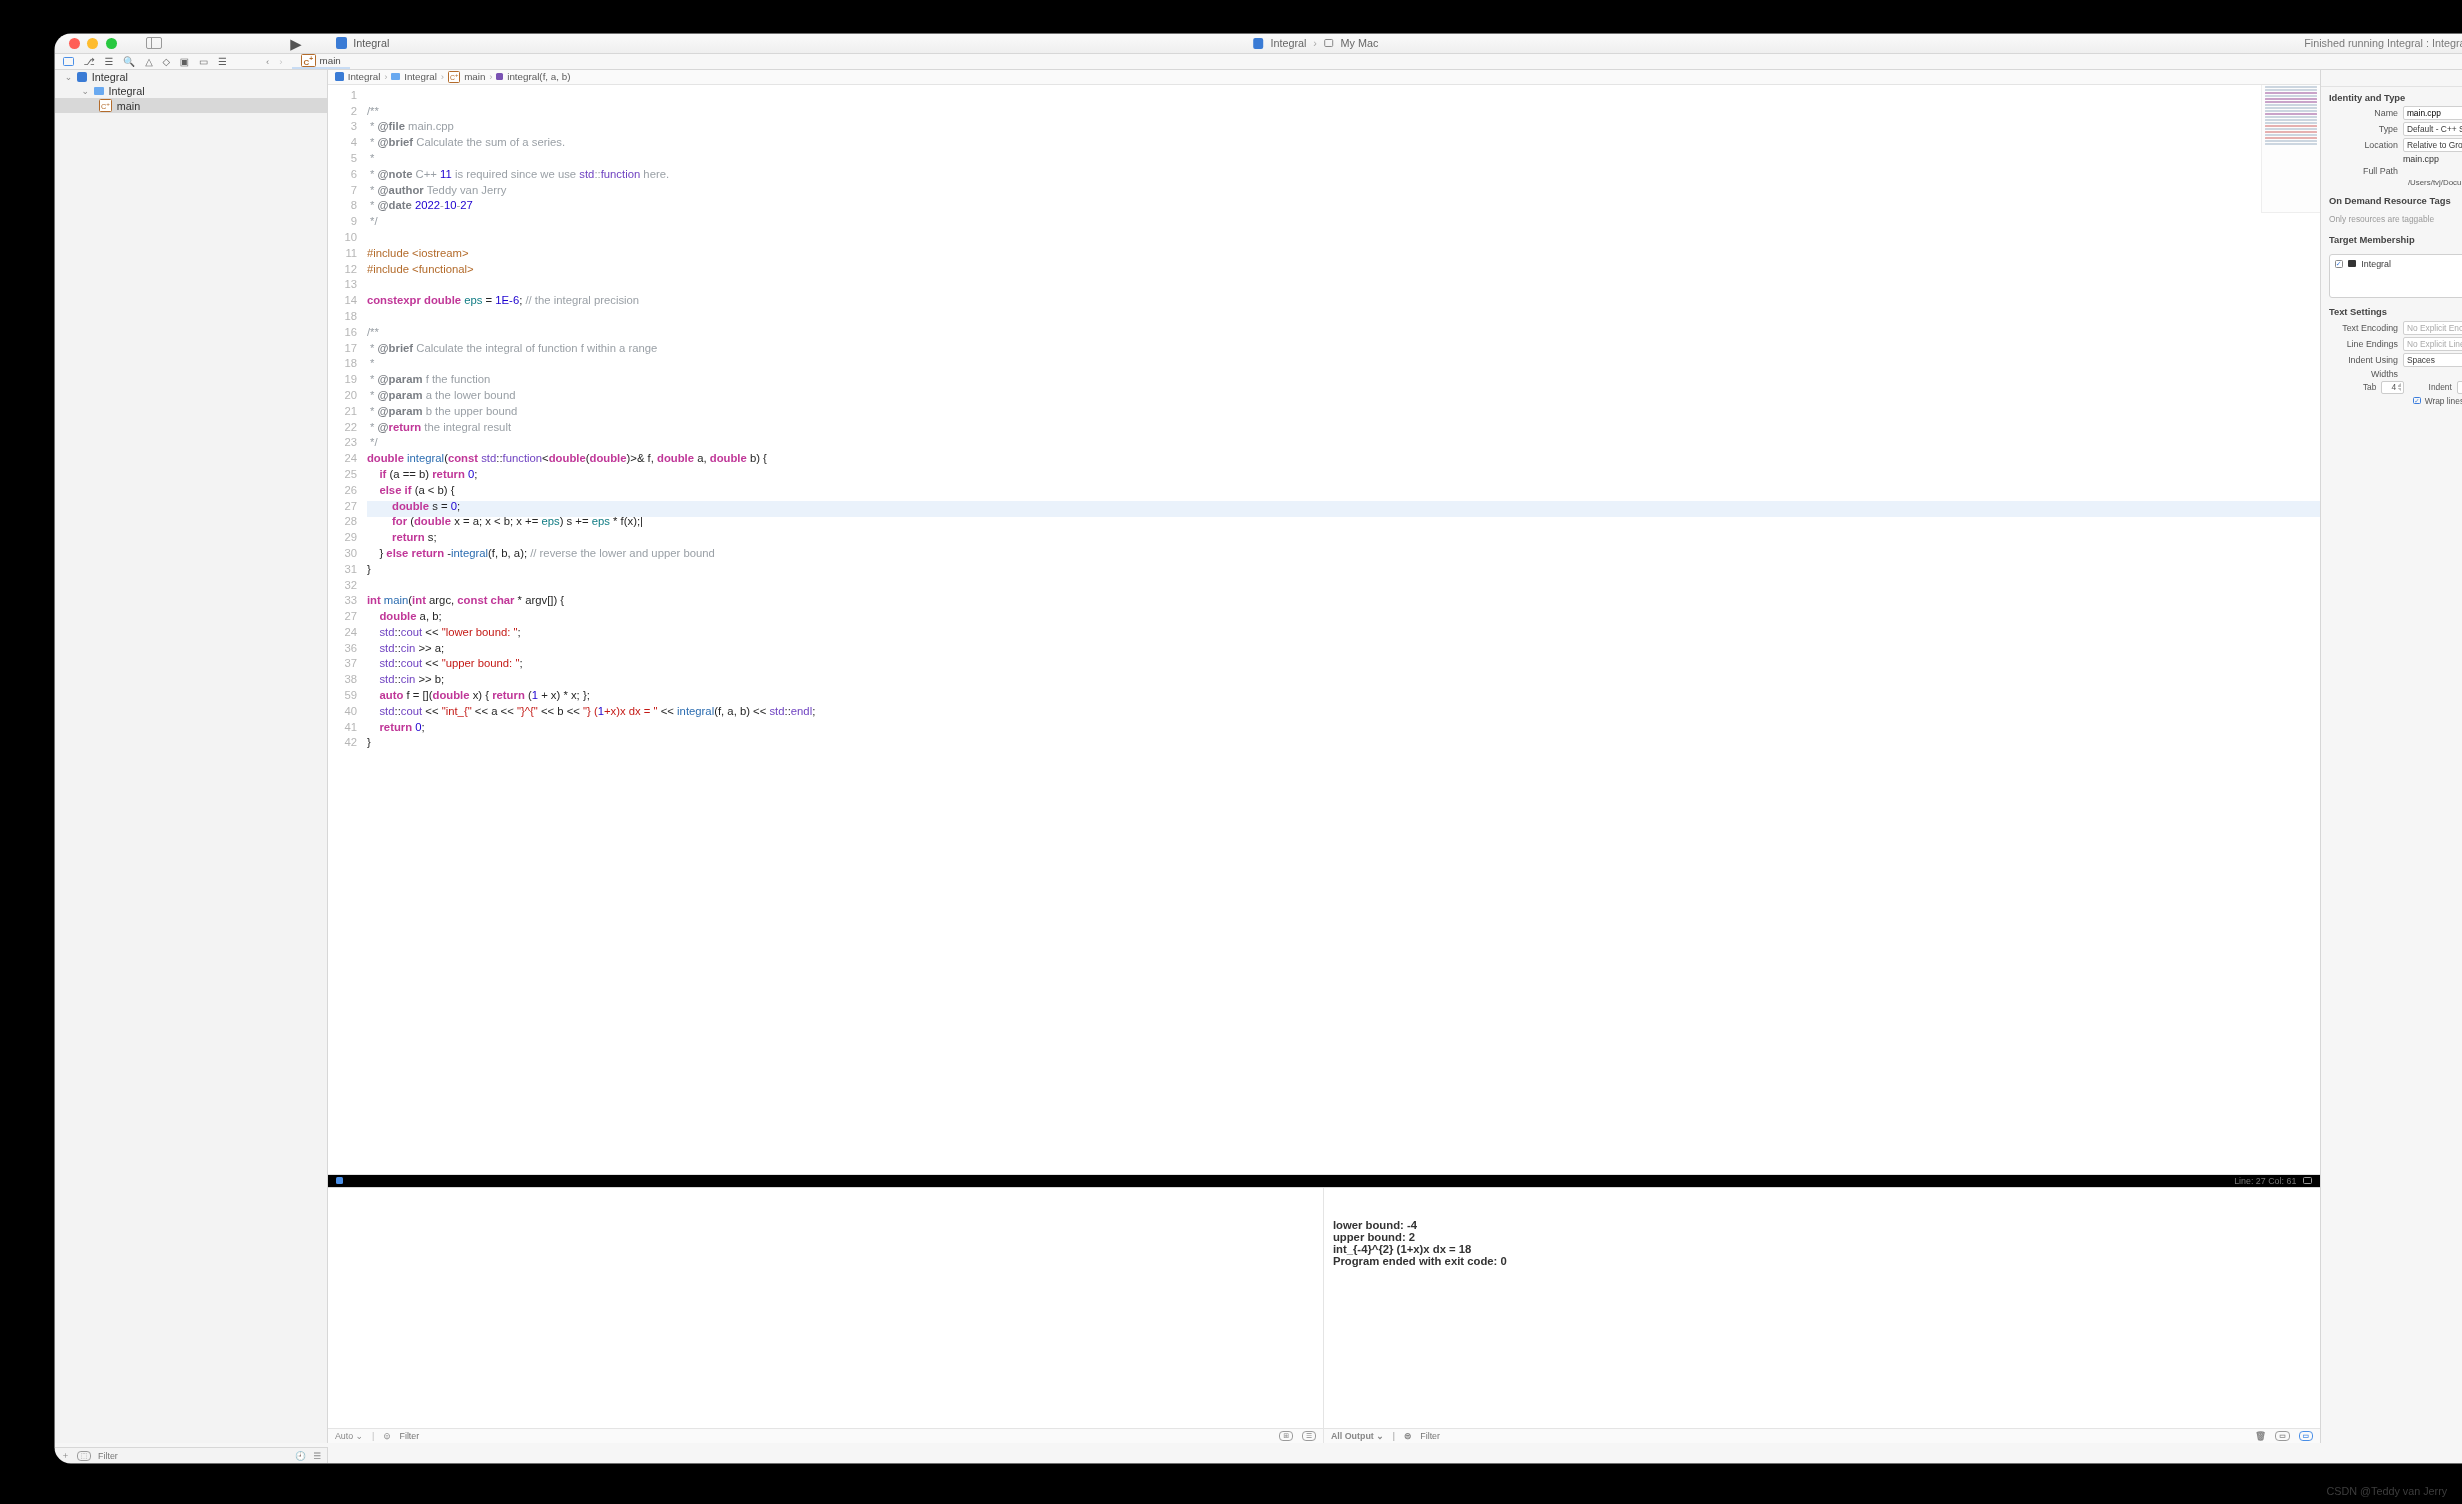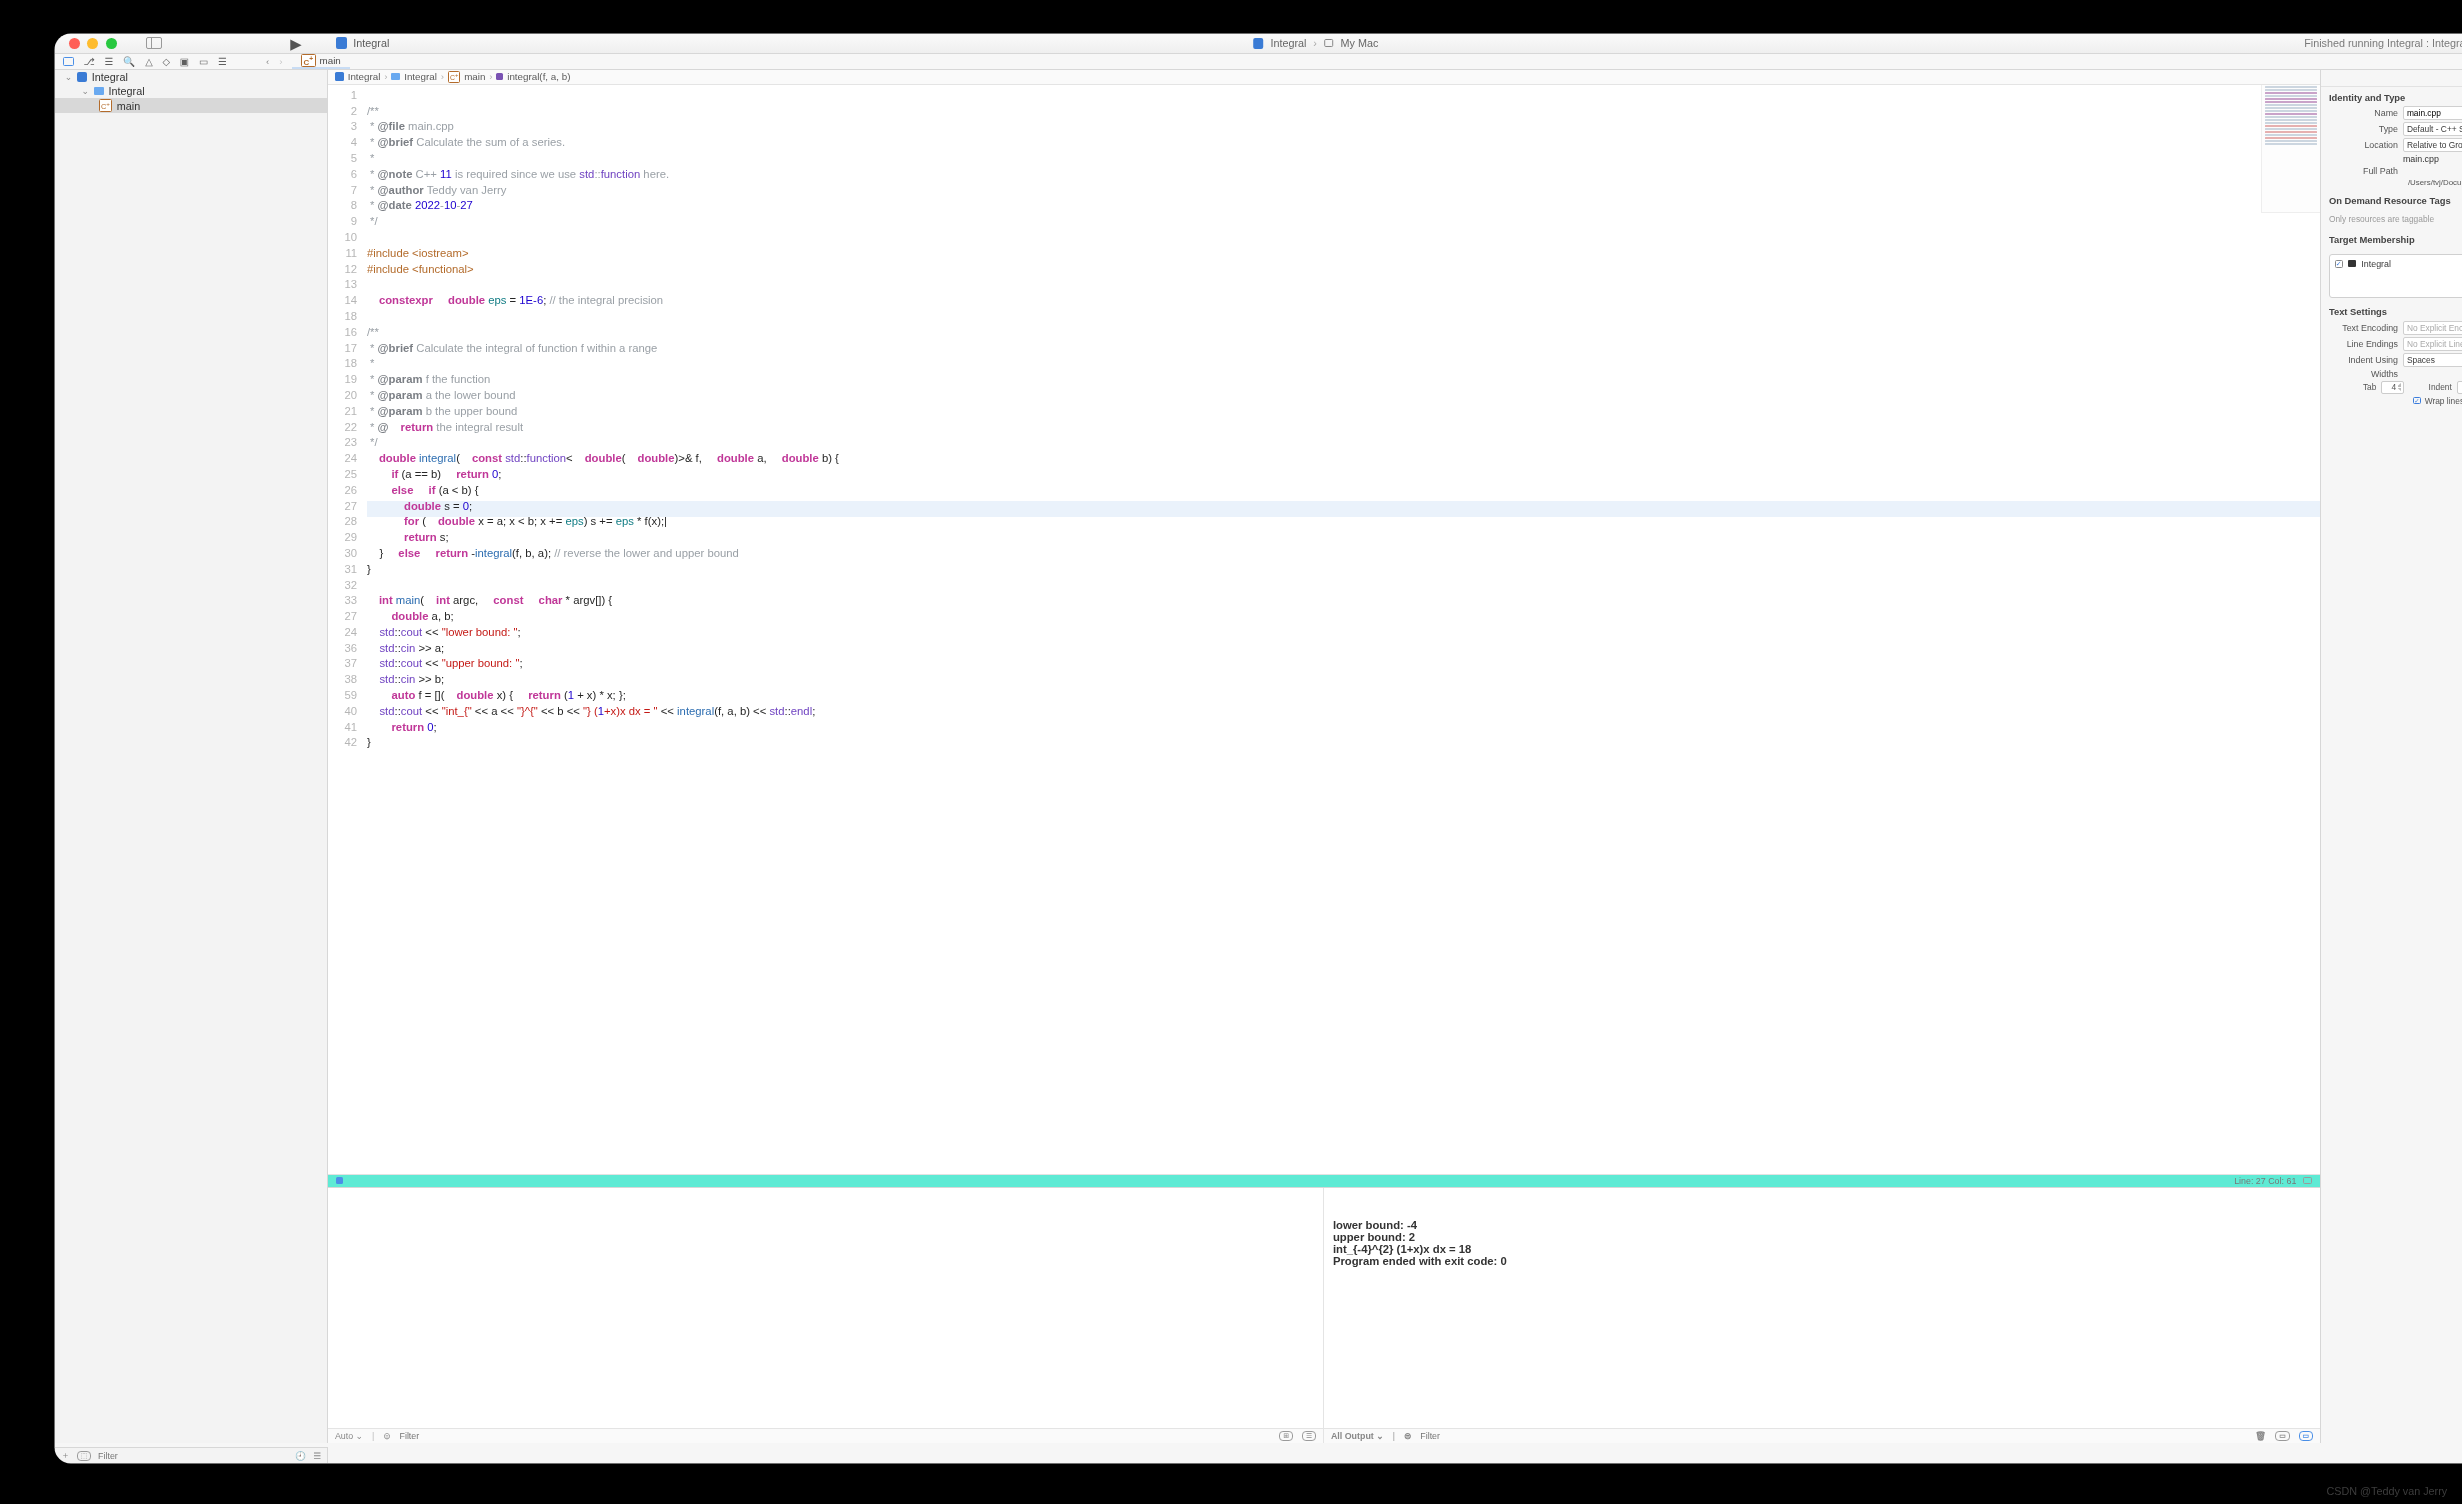--- a/index.html
+++ b/index.html
@@ -51,34 +51,34 @@
   .jumpbar .ficn{width:8.9px;height:6.9px;background:#69a9f0;border-radius:1px;}
   .jumpbar .cicn2{font-size:6.9px;color:#b36b2b;border:0.5px solid #b36b2b;padding:0 1px;border-radius:1.5px;background:#fff;}
   .jumpbar .micn{width:6.9px;height:6.9px;background:#7a52b3;border-radius:1.5px;}
   .editor { flex:1; display:flex; background:#fff; position:relative; font-family: Menlo, Monaco, "Courier New", monospace; font-size:11.3px; overflow:hidden; }
   .gutter { width:34px; text-align:right; color:#b6b6b6; padding:3px 4.9px 3px 0; user-select:none; line-height:15.8px; background:#fff; }
   .code { flex:1; padding:3px 0 3px 4.9px; line-height:15.8px; white-space:pre; color:#262626; position:relative; }
   .hl { position:absolute; left:0; right:0; background:#eaf2fb; height:15.8px; z-index:0; }
   .code > div { position:relative; z-index:1; }
   .c-doc { color:#9aa0a6; }
   .c-dockey { color:#7b7f85; font-weight:600; }
-  .c-key { color:#c03798; font-weight:600;margin-left:12px; }
+  .c-key { color:#c03798; font-weight:600; }
   .c-pre { color:#b36b2b; }
   .c-ns { color:#6f42c1; }
   .c-fn { color:#2b6cb0; }
   .c-num { color:#1c00cf; }
   .c-str { color:#c41a16; }
   .c-cmt { color:#9aa0a6; }
   .c-var { color:#0f7b83; }
   .minimap { position:absolute; top:0; right:0; width:59px; height:128px; background:#fdfdfd; border-left:0.5px solid #eee; border-bottom:0.5px solid #eee; }
   .minimap .mrow{height:2px;margin:1px 3px;background:#ccd6e0;border-radius:0.5px;}
   .minimap .mrow.b{background:#c9a3c9;}
   .minimap .mrow.r{background:#e6b0b0;}
 
-  .statusline { height:13.8px; border-top:0.5px solid #e2e2e2; background:#5eead4; display:flex; align-items:center; padding:0 7.9px; font-size:8.9px; color:#777; }
+  .statusline { height:13.8px; border-top:0.5px solid #e2e2e2; background:#000000; display:flex; align-items:center; padding:0 7.9px; font-size:8.9px; color:#777; }
   .statusline .dot{width:6.9px;height:6.9px;background:#4a8fe7;border-radius:1.5px;margin-right:auto;}
   .statusline .sq2{width:8.9px;height:6.9px;border:1px solid #9a9a9a;border-radius:1.5px;margin-left:6.9px;}
 
   .debugarea { height:256px; border-top:0.5px solid #d7d7d7; display:flex; background:#fff; }
   .dbgL { width:50%; border-right:0.5px solid #e4e4e4; position:relative; }
   .dbgR { width:50%; position:relative; font-family:Menlo,Monaco,monospace; font-size:11.3px; font-weight:600; color:#333; padding:4.9px 8.9px; white-space:pre; }
   .dbgfoot { position:absolute; bottom:0; left:0; right:0; height:15.8px; border-top:0.5px solid #e4e4e4; display:flex; align-items:center; gap:8.9px; padding:0 6.9px; font-size:8.9px; color:#888; background:#fafafa;}
   .dbgfoot input{ border:none; background:transparent; font-size:8.9px; color:#888; outline:none; width:98px;}
   .pill{border:0.7px solid #9a9a9a;border-radius:3.9px;padding:0 3px;font-size:6.9px;}
 

